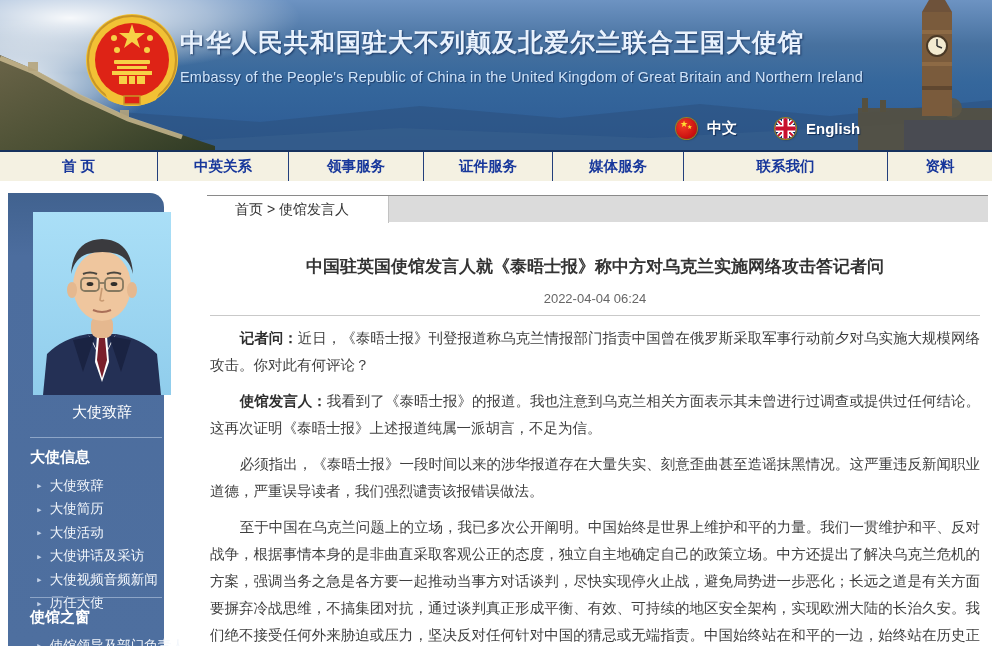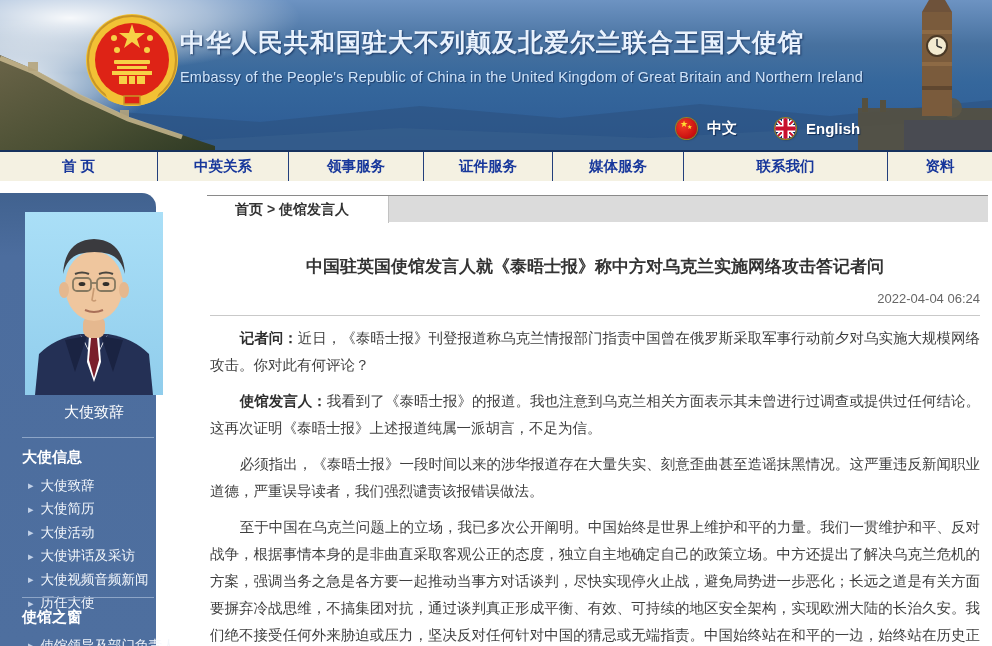--- a/index.html
+++ b/index.html
@@ -52,25 +52,26 @@
     font-size: 14.5px; font-weight: bold; color: #17379b;
     cursor: pointer; height: 100%;
   }
   .nav-item + .nav-item { border-left: 1px solid #223f7c; }
   .nav-w0 { width: 157px; } .nav-w1 { width: 131px; } .nav-w2 { width: 135px; }
   .nav-w3 { width: 129px; } .nav-w4 { width: 131px; } .nav-w5 { width: 105px; }
   .nav-w6 { width: 204px; }
 
   
   .sidebar {
-    position: absolute; left: 0; top: 193px;
+    position: absolute; left: 8px; top: 193px;
     width: 156px; height: 453px;
     background: linear-gradient(180deg, #41628f 0%, #4c6d9e 14%, #4e6f9f 100%);
     border-radius: 0 14px 0 0;
     color: #ffffff;
+    font-family: Liberation Mono, monospace;
   }
   .photo {
     position: absolute; left: 25px; top: 19px;
     width: 138px; height: 183px;
     background: linear-gradient(180deg, #aadff7 0%, #90cdec 100%);
     overflow: hidden;
   }
   .photo-caption {
     position: absolute; top: 210px; left: 0; width: 188px;
     text-align: center; font-size: 15px; color: #ffffff;
@@ -100,30 +101,30 @@
   .content { margin-left: 190px; width: 802px; }
   .breadcrumb-row {
     position: relative;
     margin: 14px 4px 0 17px; height: 27px;
     background: #dbdbdb; border-top: 1px solid #8a8a8a;
   }
   .breadcrumb-tab {
     position: absolute; left: 0; top: 0; height: 27px; width: 182px;
     background: #ffffff; border-right: 1px solid #c2c2c2;
     display: flex; align-items: center; padding-left: 28px;
-    font-size: 14px; font-weight: bold; color: #333333;
+    font-size: 14px; font-weight: normal; color: #333333;
     white-space: nowrap;
   }
   .article { padding: 0 12px 0 20px; }
   .article-title {
     margin-top: 33px; text-align: center;
     font-size: 17px; font-weight: bold; color: #333333;
   }
   .article-date {
-    margin-top: 13px; text-align: right;
+    margin-top: 13px; text-align: center;
     font-size: 13px; color: #666666;
   }
   .article-divider { border: none; border-top: 1px solid #c9c9c9; margin: 9px 0 4px 0; }
   .para {
     font-size: 14.5px; color: #3f3f3f; line-height: 27px;
     text-align: justify; text-indent: 2.05em; margin-top: 9px;
   }
   .para b { color: #2e2e2e; }
 </style>
 </head>

